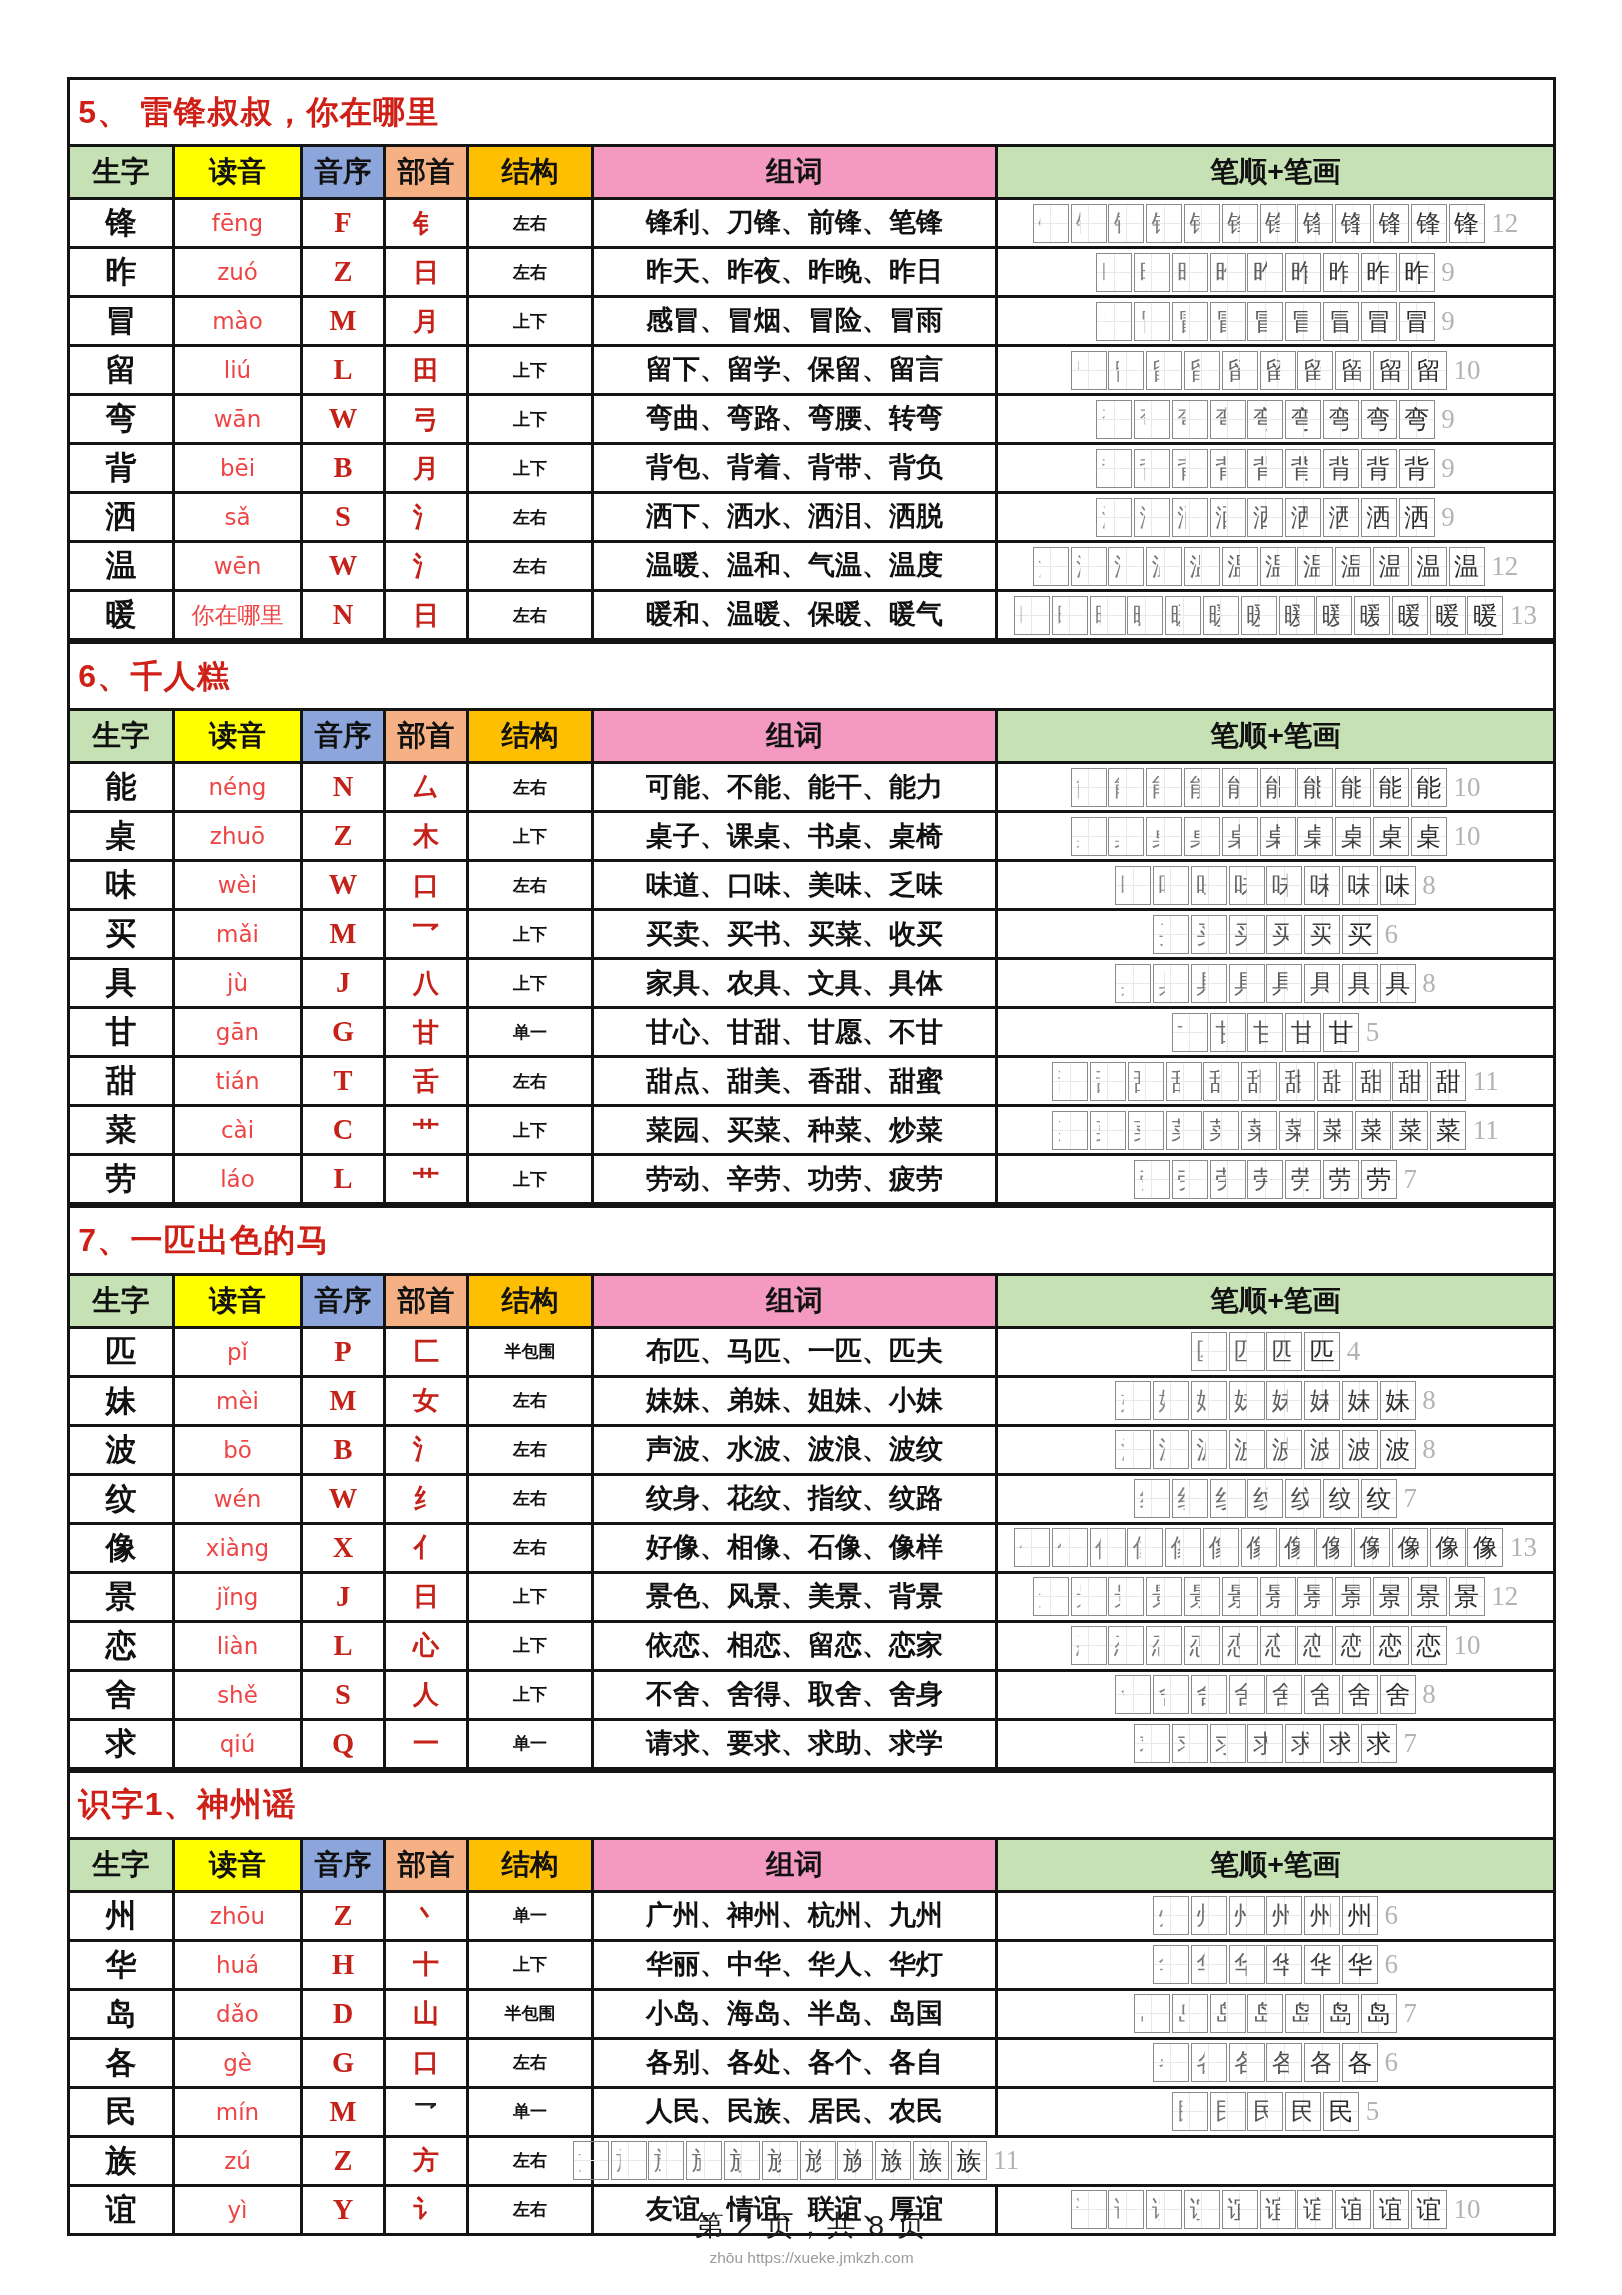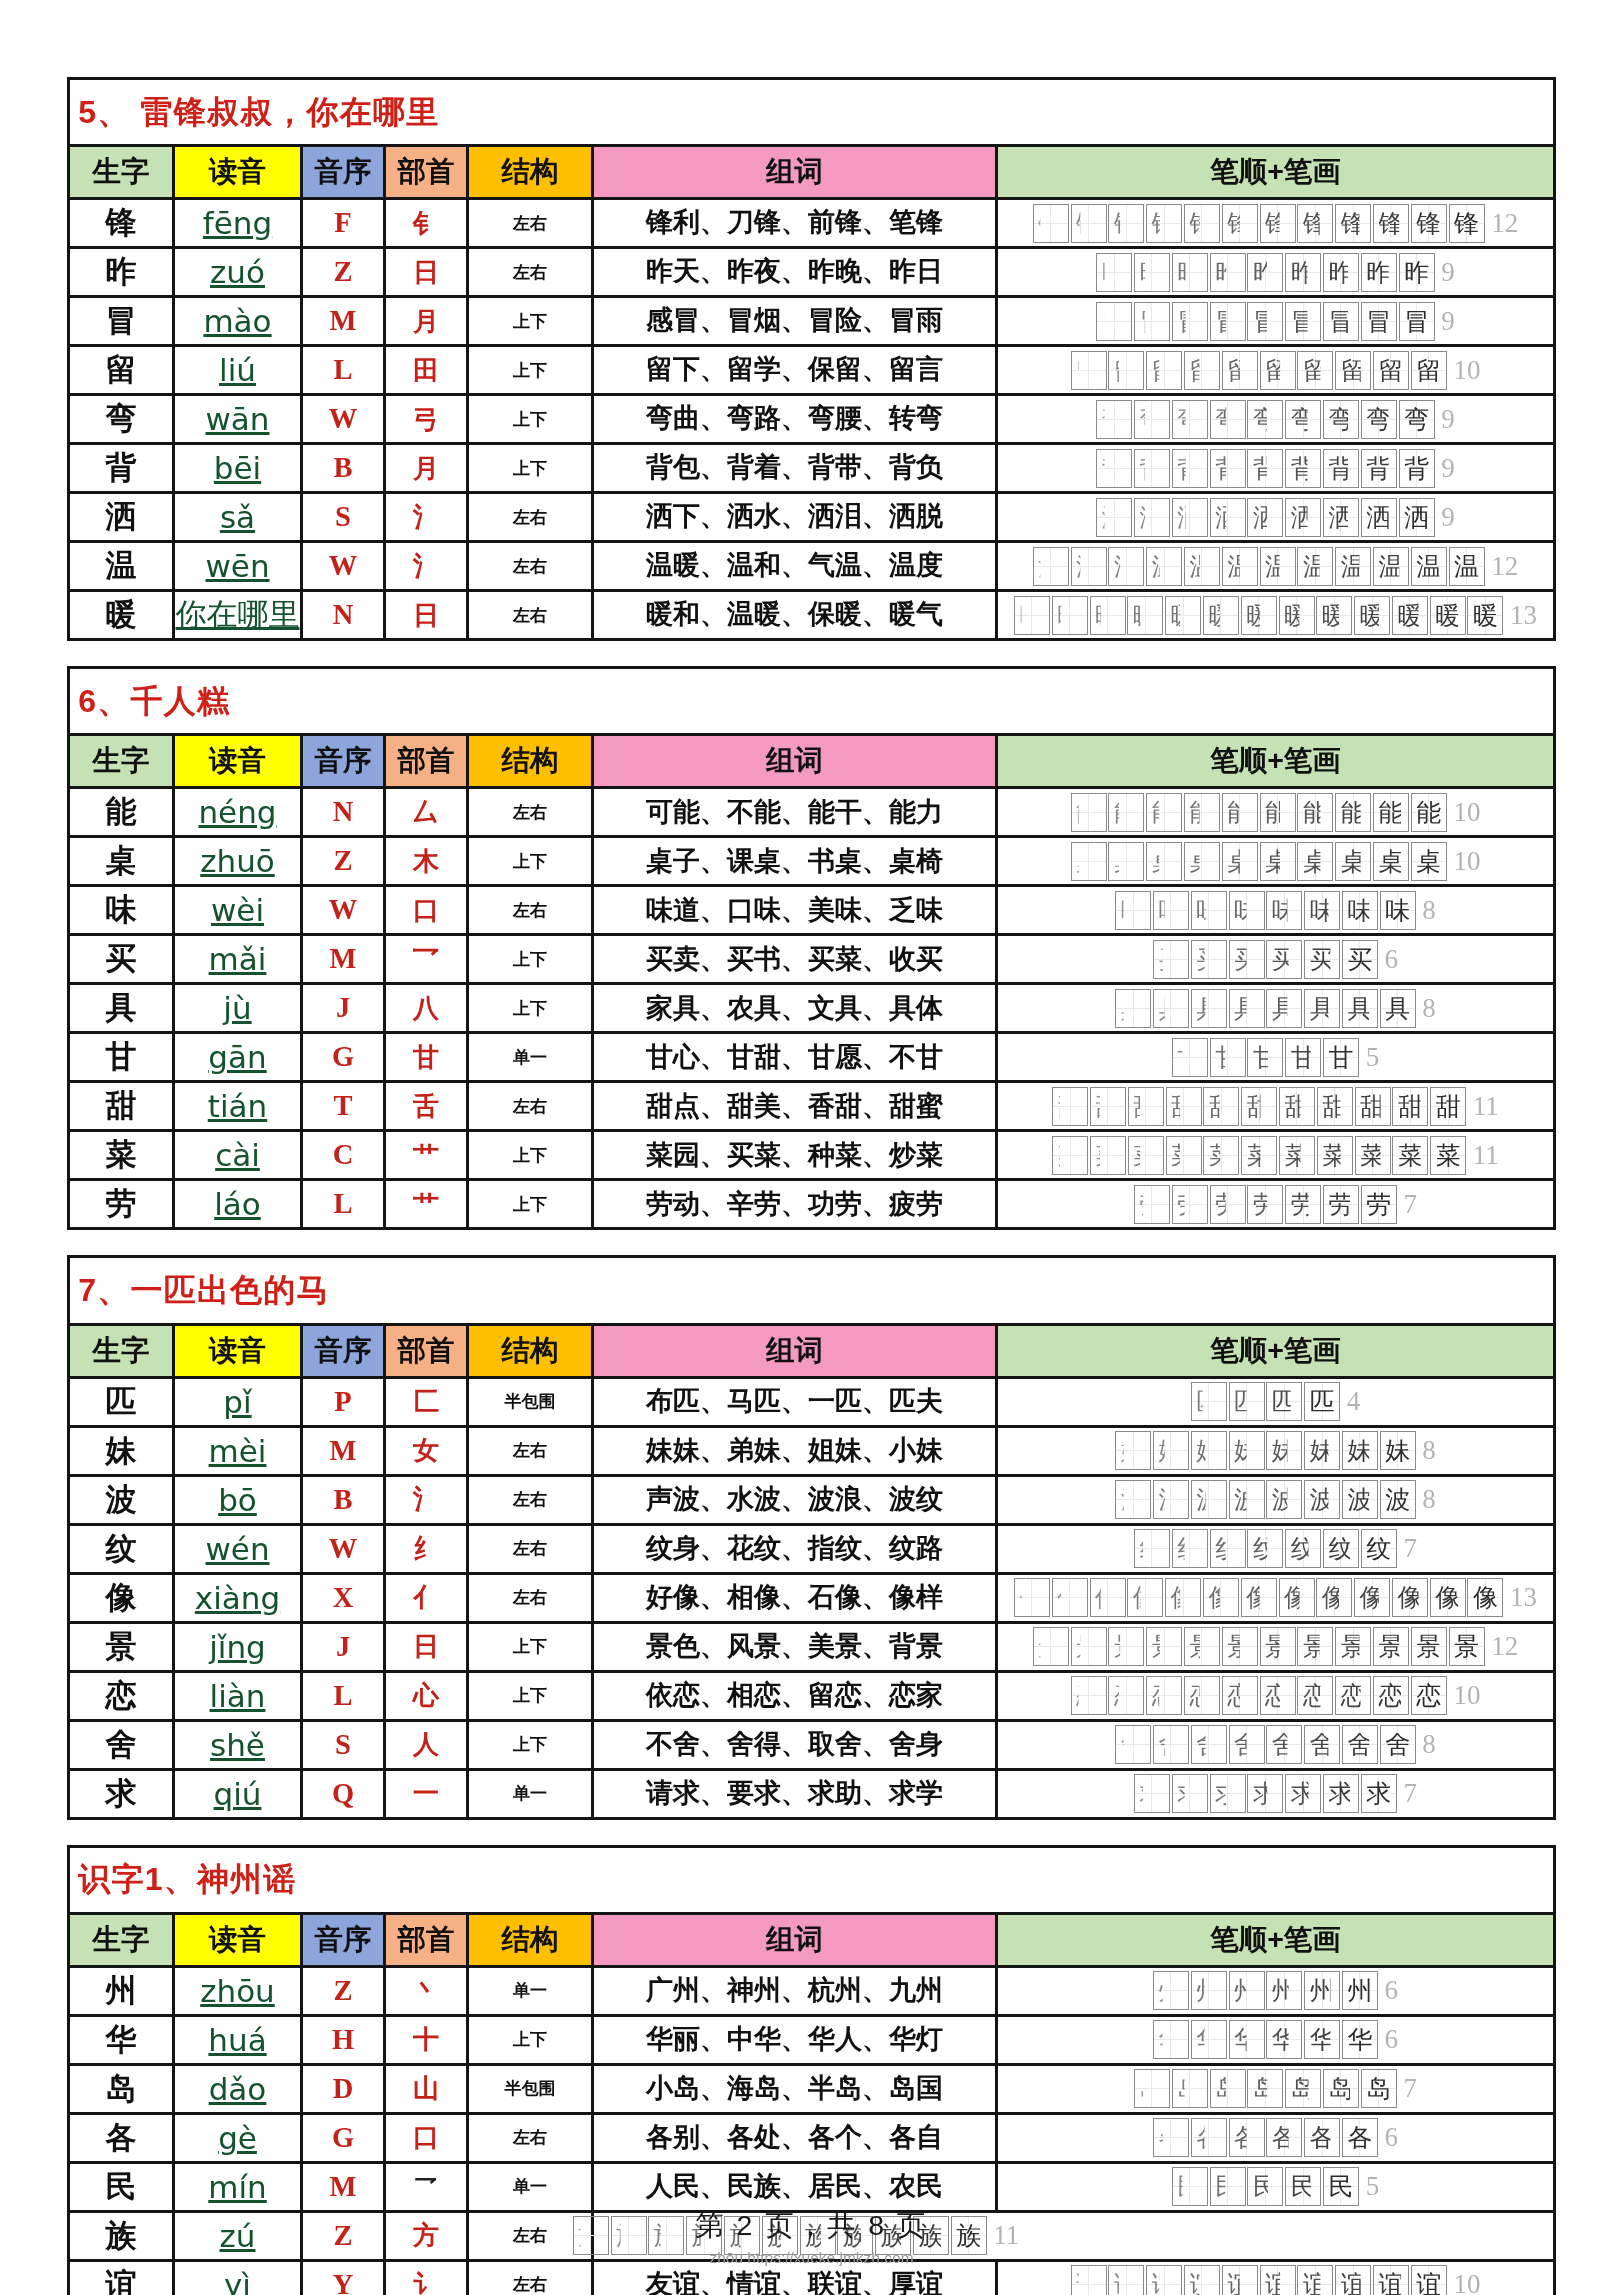--- a/index.html
+++ b/index.html
@@ -4,38 +4,38 @@
 <style>
   html,body{margin:0;padding:0;background:#ffffff;}
   body{
     width:1623px;height:2295px;position:relative;
     font-family:"Liberation Sans","DejaVu Sans",sans-serif;
     -webkit-font-smoothing:antialiased;
   }
   .page{box-sizing:border-box;width:1623px;height:2295px;padding:77px 67px 0 67px;position:relative;}
 
   
-  .tbl{border:3.6px solid #141414;margin-bottom:25px;background:#fff;}
+  .tbl{border:3.6px solid #141414;background:#fff;}
   .tbl-title{
     font-size:32px;font-weight:bold;color:#cf2018;
     padding:10.7px 8.3px 9.5px 8.3px;letter-spacing:1.2px;background:#fff;
   }
   .row{display:grid;grid-template-columns:105px 128px 83px 83px 125px 404px 1fr;border-top:3px solid #141414;}
   .row > div{
     border-right:3px solid #141414;
     display:flex;align-items:center;justify-content:center;
     min-height:46px;box-sizing:border-box;background:#fff;
     text-align:center;
   }
   .row > div:last-child{border-right:none;}
 
   .hdr > div{font-size:28.5px;font-weight:bold;color:#111;padding:6px 0;}
 
   .c-char{font-size:31px;font-weight:600;color:#111;}
-  .c-pinyin{font-size:31px;color:#14532d;font-family:"DejaVu Sans",sans-serif;text-decoration:underline;}
+  .c-pinyin{font-size:23px;color:#ef4444;font-family:"DejaVu Sans",sans-serif;}
   .c-initial{font-size:28.5px;font-weight:bold;color:#c42219;font-family:"Liberation Serif","DejaVu Serif",serif;}
   .c-radical{font-size:26px;font-weight:bold;color:#c42219;}
   .c-radical.dark{color:#222;font-size:21.4px;}
   .c-struct{font-size:17px;font-weight:bold;color:#111;}
   .c-words{font-size:27px;font-weight:bold;color:#111;padding:3.6px 6px;line-height:1.25;}
 
   .c-strokes{justify-content:flex-start;padding:3px 4.8px;gap:1.8px;}
   .sbox{
     width:36px;height:39px;flex:0 0 auto;
     border:1.2px solid #8a8a8a;box-sizing:border-box;

